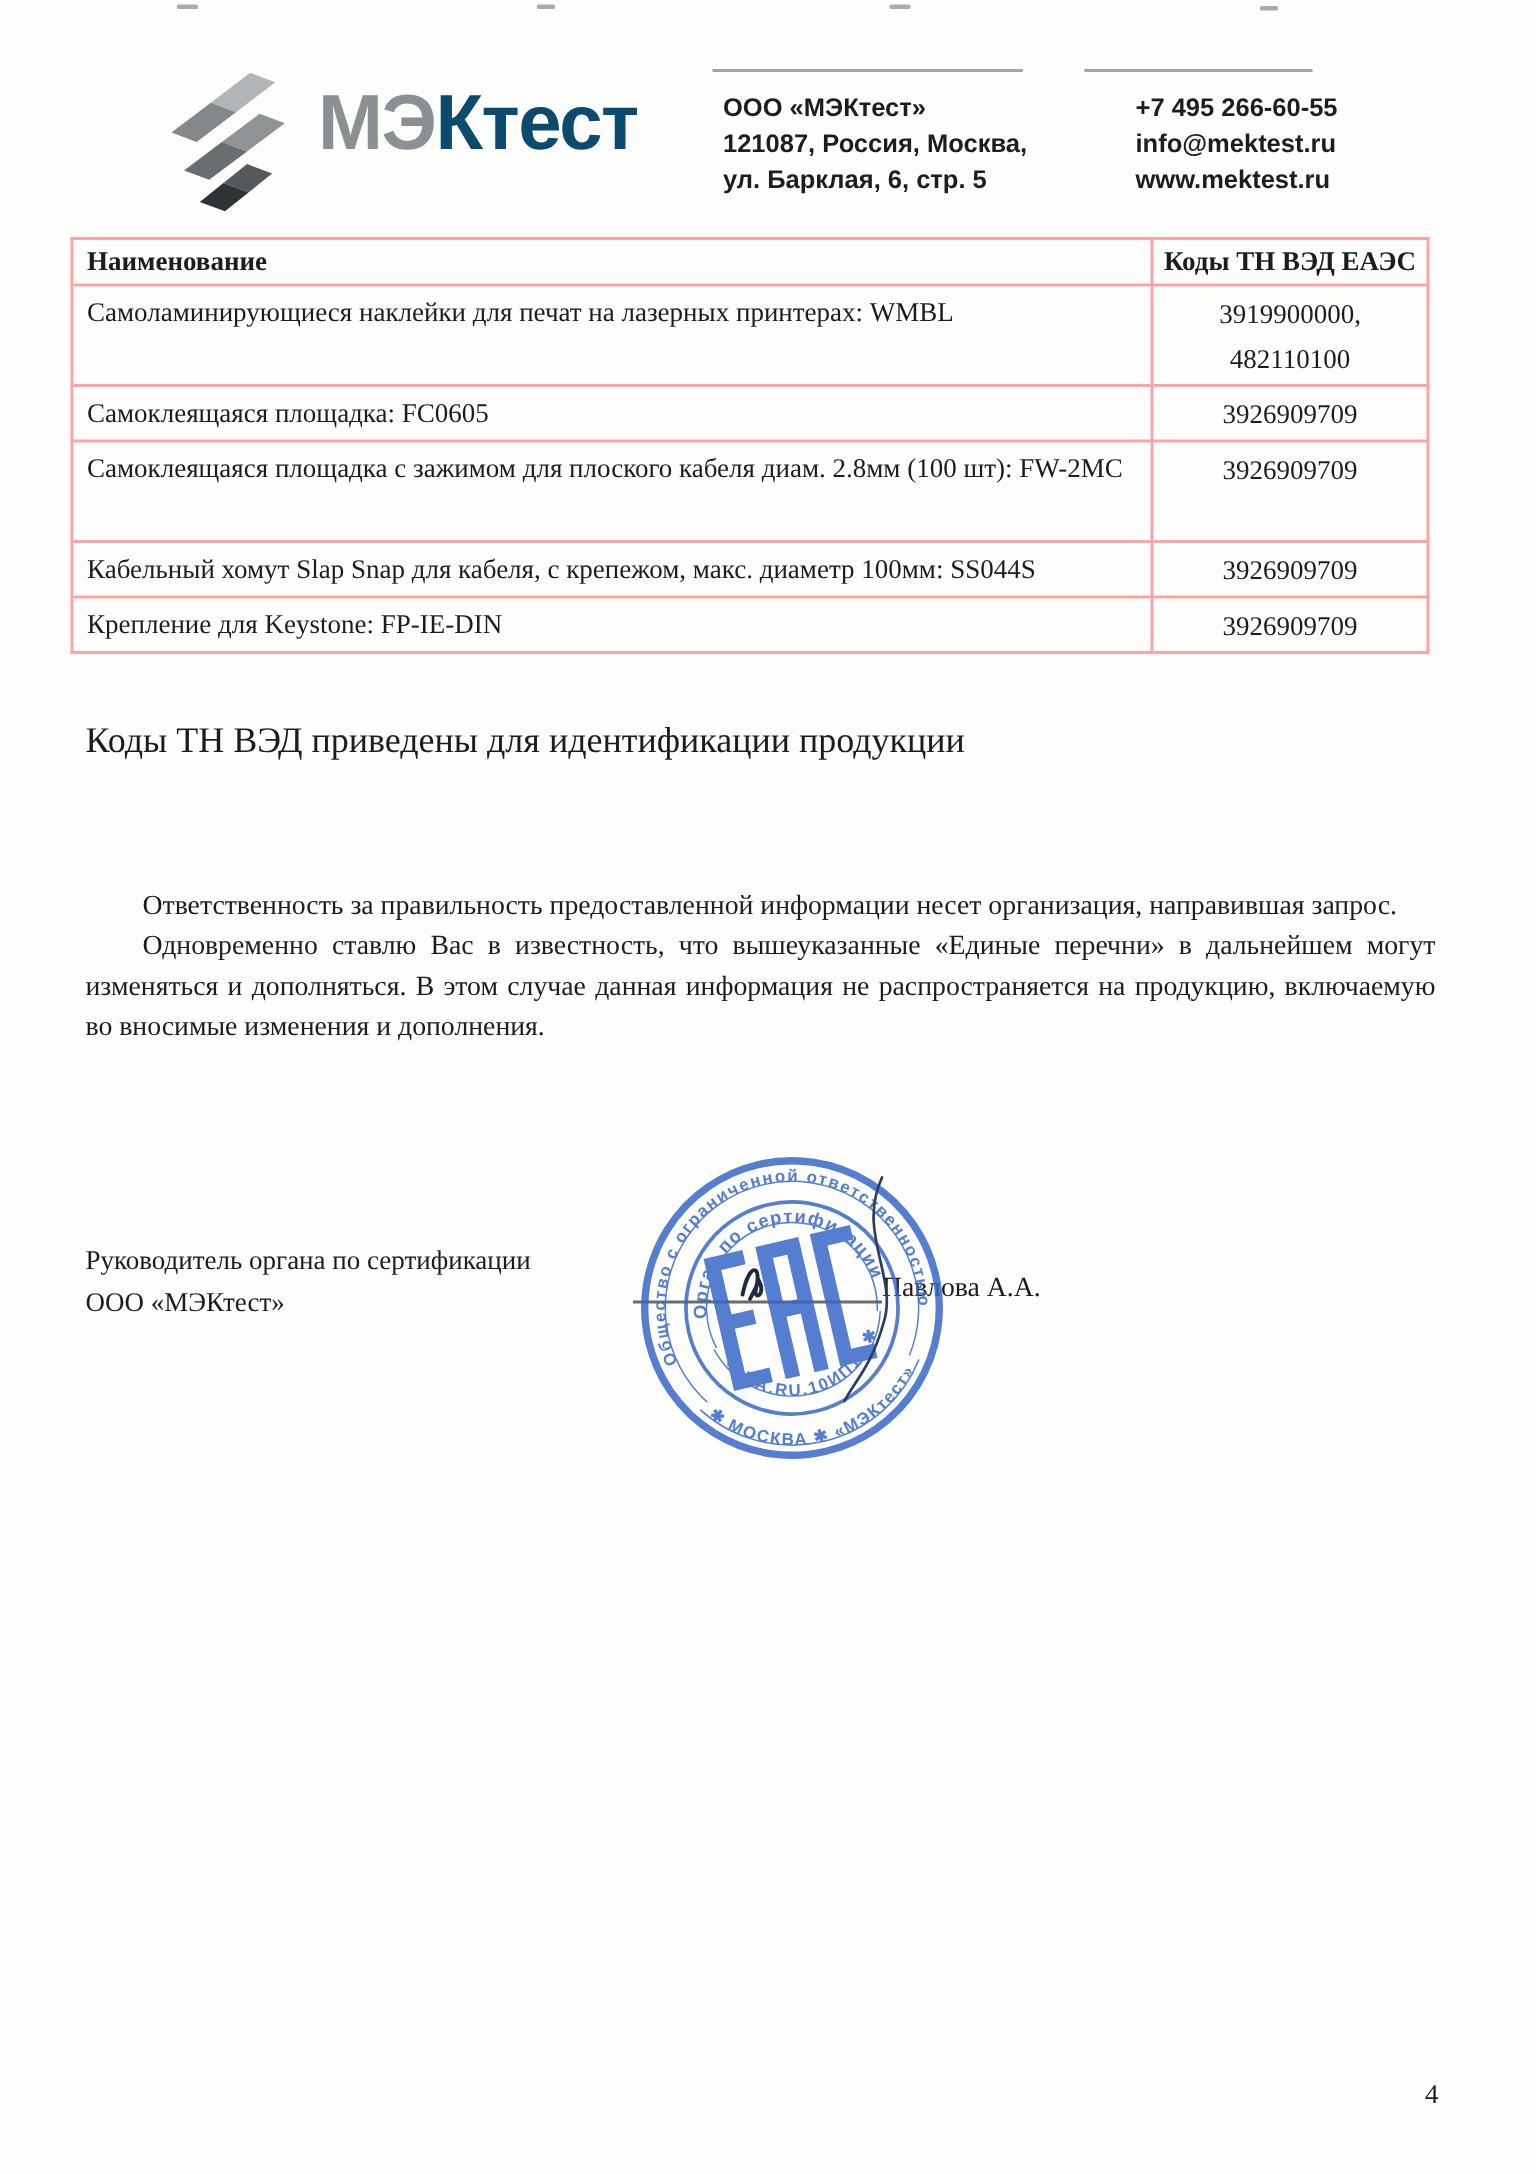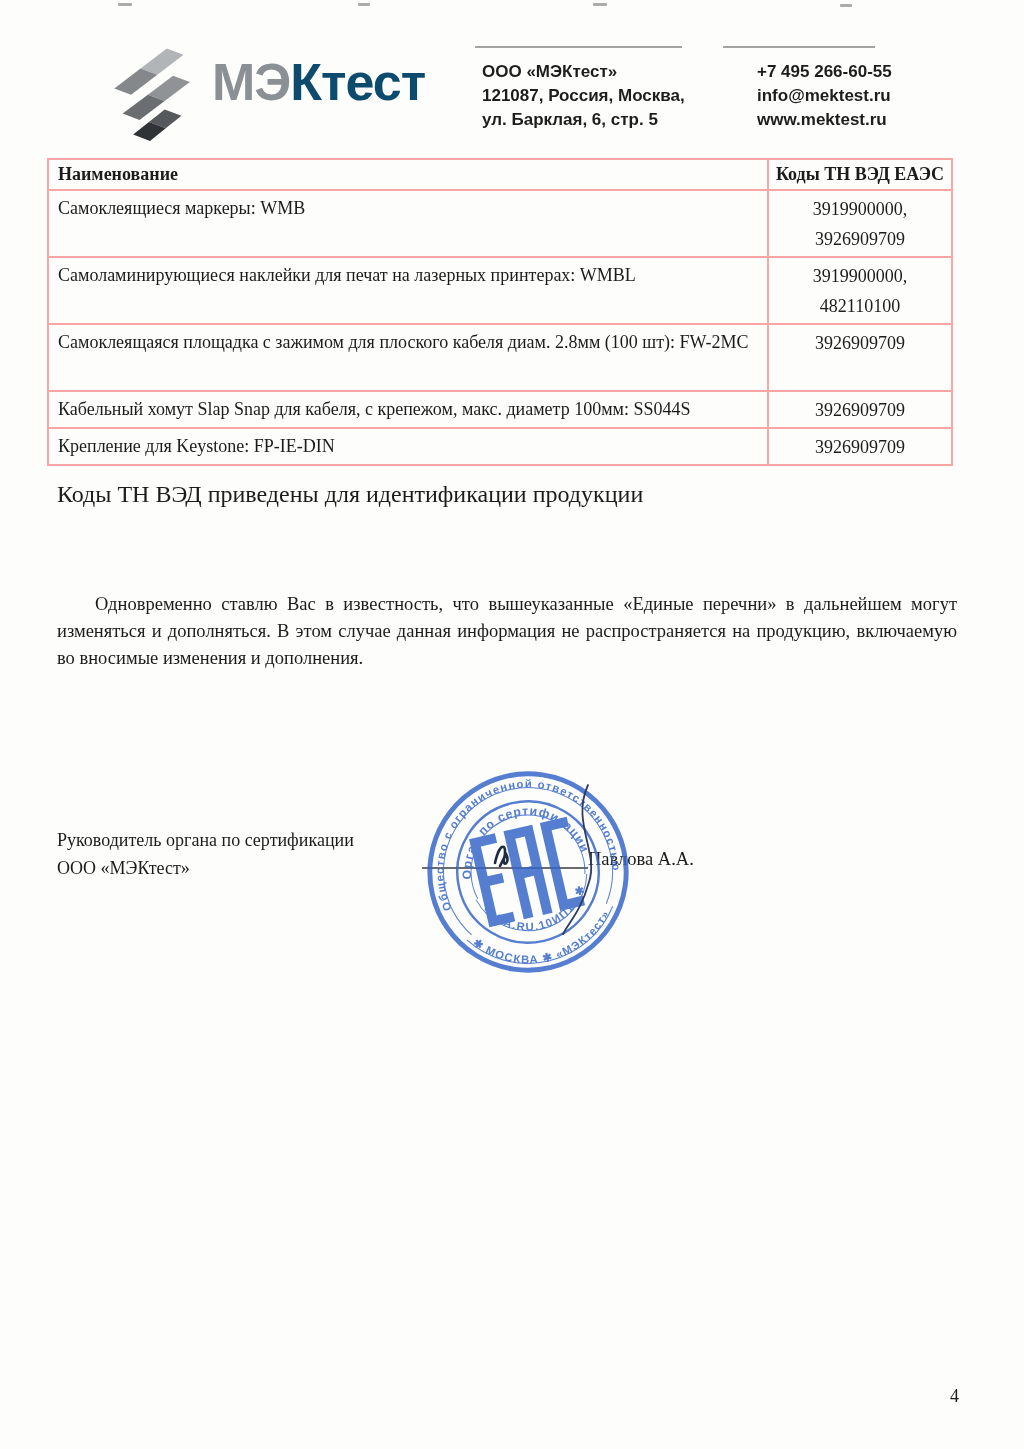--- a/index.html
+++ b/index.html
@@ -78,32 +78,31 @@
   <div>info@mektest.ru</div>
   <div>www.mektest.ru</div>
 </div>
 
 <table class="codes abs" style="left:47px;top:158px;">
   <tbody>
       <tr style="height:31px;">
     <th class="name-col">Наименование</th>
     <th class="code-col">Коды ТН ВЭД ЕАЭС</th>
   </tr>
-  <tr style="height:62px;">
-    <td class="name-cell">Самоклеящиеся маркеры: WMB</td>
-    <td class="code-cell">
-      <div class="code-line">3919900000,</div>
-      <div class="code-line">3926909709</div>
-    </td>
-  </tr>
   <tr style="height:59px;">
     <td class="name-cell">Самоламинирующиеся наклейки для печат на лазерных принтерах: WMBL</td>
     <td class="code-cell">
       <div class="code-line">3919900000,</div>
       <div class="code-line">482110100</div>
+    </td>
+  </tr>
+  <tr style="height:33px;">
+    <td class="name-cell">Самоклеящаяся площадка: FC0605</td>
+    <td class="code-cell">
+      <div class="code-line">3926909709</div>
     </td>
   </tr>
   <tr style="height:67px;">
     <td class="name-cell">Самоклеящаяся площадка с зажимом для плоского кабеля диам. 2.8мм (100 шт): FW-2MC</td>
     <td class="code-cell">
       <div class="code-line">3926909709</div>
     </td>
   </tr>
   <tr style="height:31px;">
     <td class="name-cell">Кабельный хомут Slap Snap для кабеля, с крепежом, макс. диаметр 100мм: SS044S</td>
@@ -116,20 +115,21 @@
     <td class="code-cell">
       <div class="code-line">3926909709</div>
     </td>
   </tr>
 </tbody>
   </table>
 
 <div class="abs note" style="left:57px;top:481px;">Коды ТН ВЭД приведены для идентификации продукции</div>
 
 <div class="abs bodytext" style="left:57px;top:591px;width:900px;">
+  <p class="indent">Ответственность за правильность предоставленной информации несет организация, направившая запрос.</p>
   <p class="indent">Одновременно ставлю Вас в известность, что вышеуказанные «Единые перечни» в дальнейшем могут изменяться и дополняться. В этом случае данная информация не распространяется на продукцию, включаемую во вносимые изменения и дополнения.</p>
 </div>
 
 <div class="abs sigrole" style="left:57px;top:826px;">
   <div>Руководитель органа по сертификации</div>
   <div>ООО «МЭКтест»</div>
 </div>
 
 <div class="abs" style="left:422px;top:867px;width:166px;height:2px;background:#6c6c6c;"></div>
 

